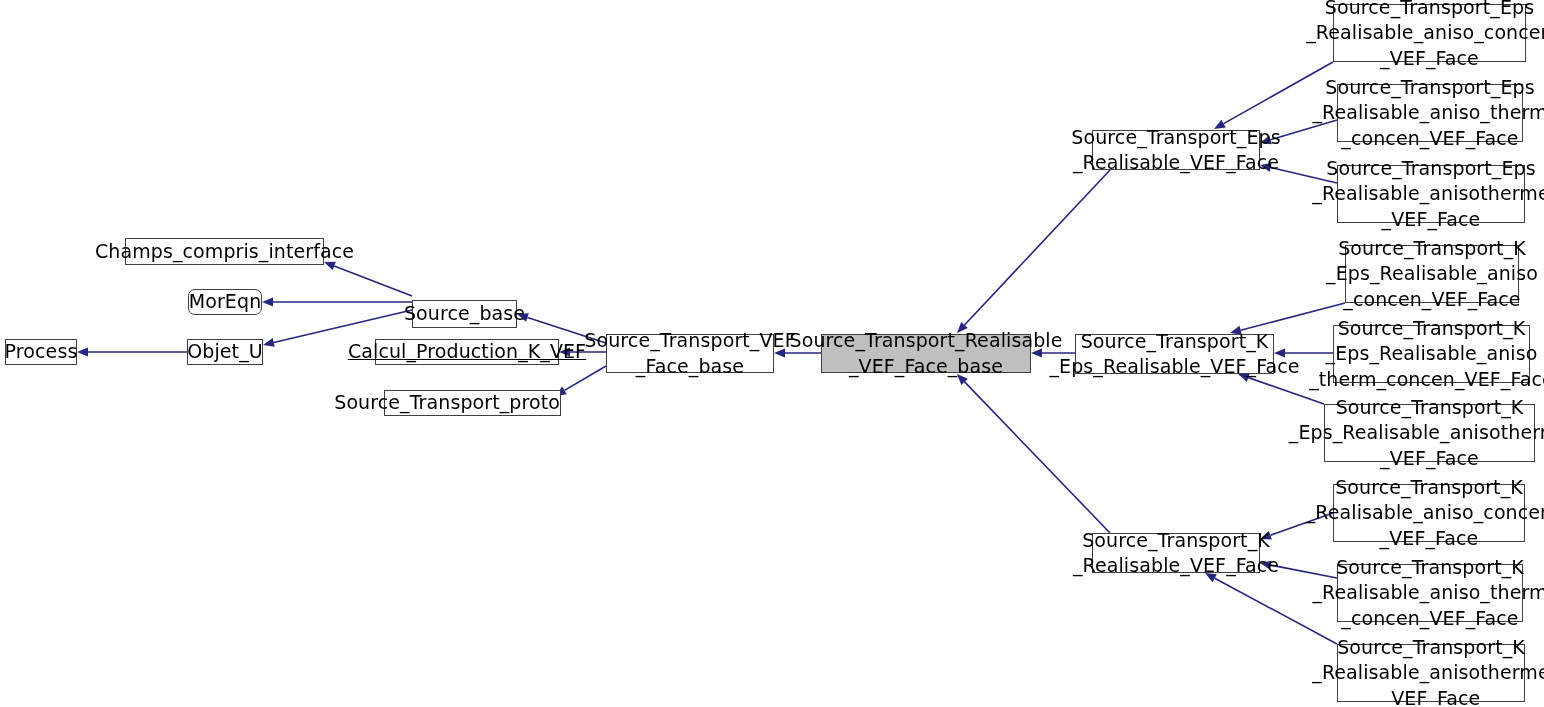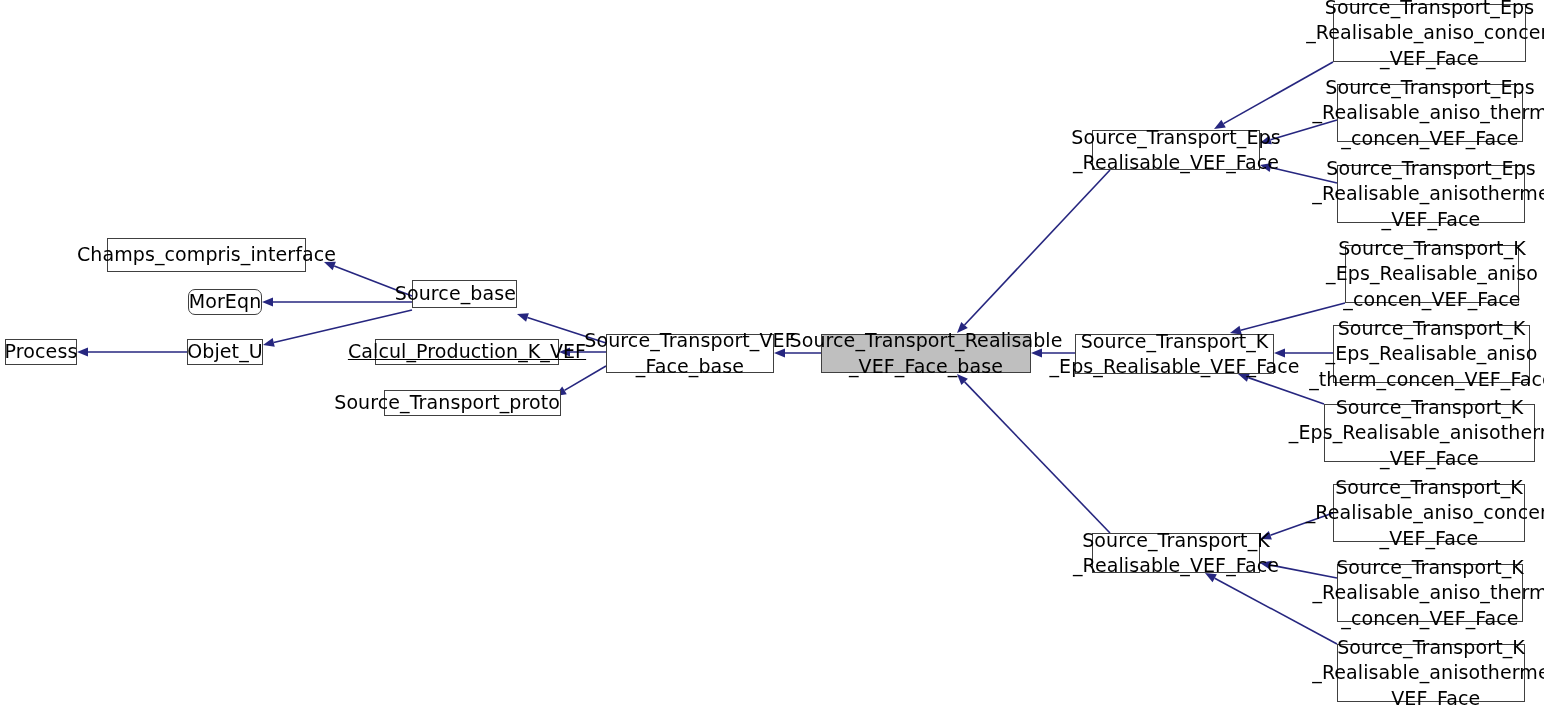--- a/index.html
+++ b/index.html
@@ -128,22 +128,22 @@
       </g>
       <g>
         <line x1="1337" y1="644" x2="1214.6875376839944" y2="578.210721026997" stroke="#26267f" stroke-width="1.6"></line>
         <polygon points="1205,573 1216.8191962859478,574.2476374289993 1212.555879082041,582.1738046249948" fill="#26267f"></polygon>
       </g>
     </svg>
   <div id="nodes">
       <div class="node" style="left: 5px; top: 339px; width: 72px; height: 26px; align-items: flex-end;"><span>Process</span></div>
       <div class="node" style="left: 187px; top: 339px; width: 76px; height: 26px;"><span>Objet_U</span></div>
       <div class="node" style="left: 188px; top: 289px; width: 74px; height: 26px; border-radius: 7px;"><span>MorEqn</span></div>
-      <div class="node" style="left: 107px; top: 238px; width: 199px; height: 34px;"><span>Champs_compris_interface</span></div>
-      <div class="node" style="left: 412px; top: 280px; width: 105px; height: 28px; justify-content: flex-end;"><span>Source_base</span></div>
+      <div class="node" style="left: 125px; top: 238px; width: 199px; height: 27px;"><span>Champs_compris_interface</span></div>
+      <div class="node" style="left: 412px; top: 300px; width: 105px; height: 28px;"><span>Source_base</span></div>
       <div class="node" style="left: 375px; top: 339px; width: 184px; height: 26px; text-decoration: underline;"><span>Calcul_Production_K_VEF</span></div>
       <div class="node" style="left: 384px; top: 390px; width: 177px; height: 26px; justify-content: flex-end;"><span>Source_Transport_proto</span></div>
       <div class="node" style="left: 606px; top: 334px; width: 168px; height: 39px;"><span>Source_Transport_VEF
 _Face_base</span></div>
       <div class="node highlight" style="left: 821px; top: 334px; width: 210px; height: 39px;"><span>Source_Transport_Realisable
 _VEF_Face_base</span></div>
       <div class="node" style="left: 1092px; top: 130px; width: 168px; height: 40px;"><span>Source_Transport_Eps
 _Realisable_VEF_Face</span></div>
       <div class="node" style="left: 1075px; top: 334px; width: 199px; height: 40px;"><span>Source_Transport_K
 _Eps_Realisable_VEF_Face</span></div>

